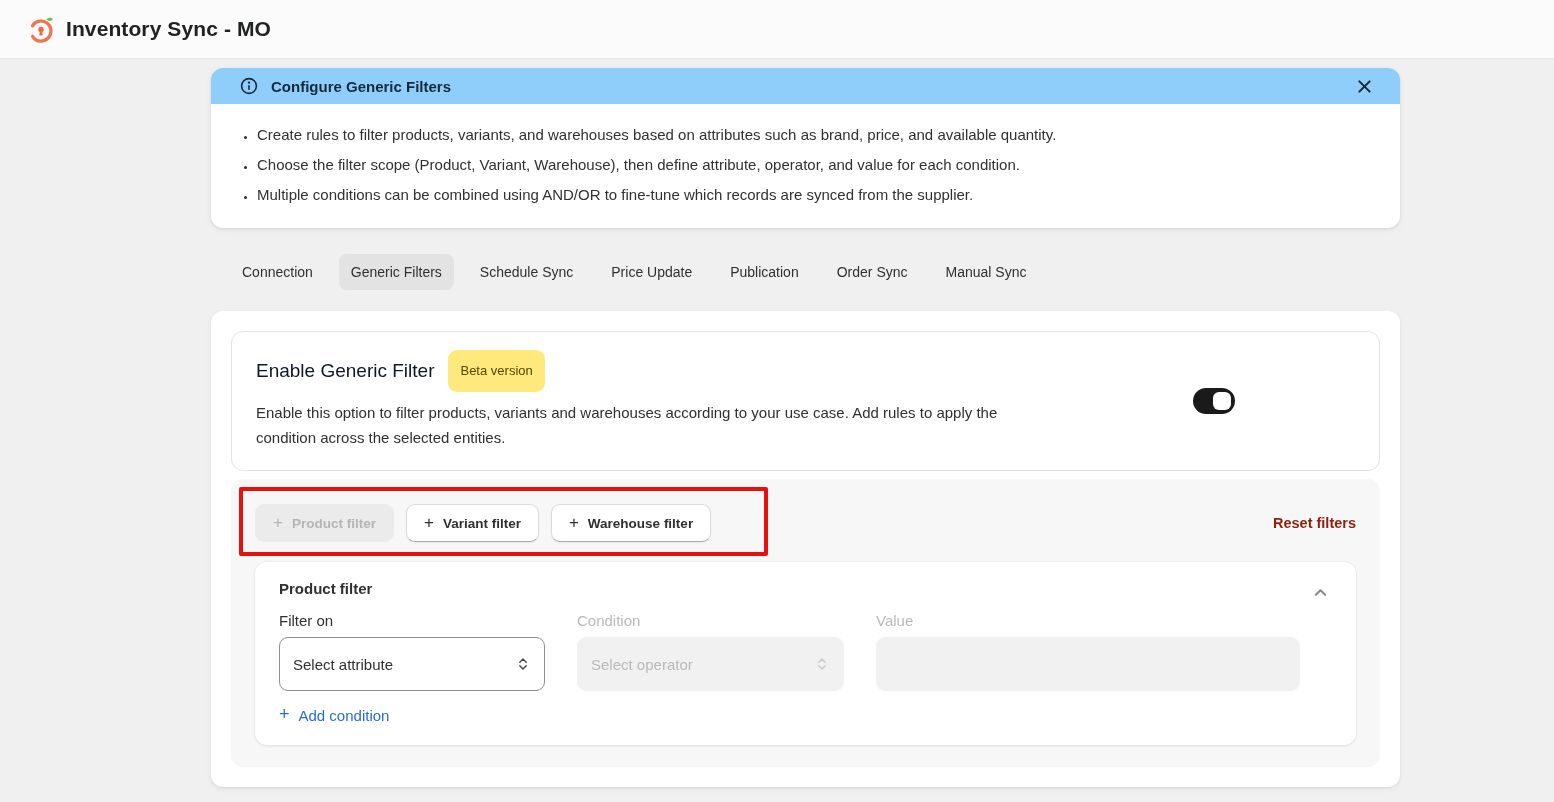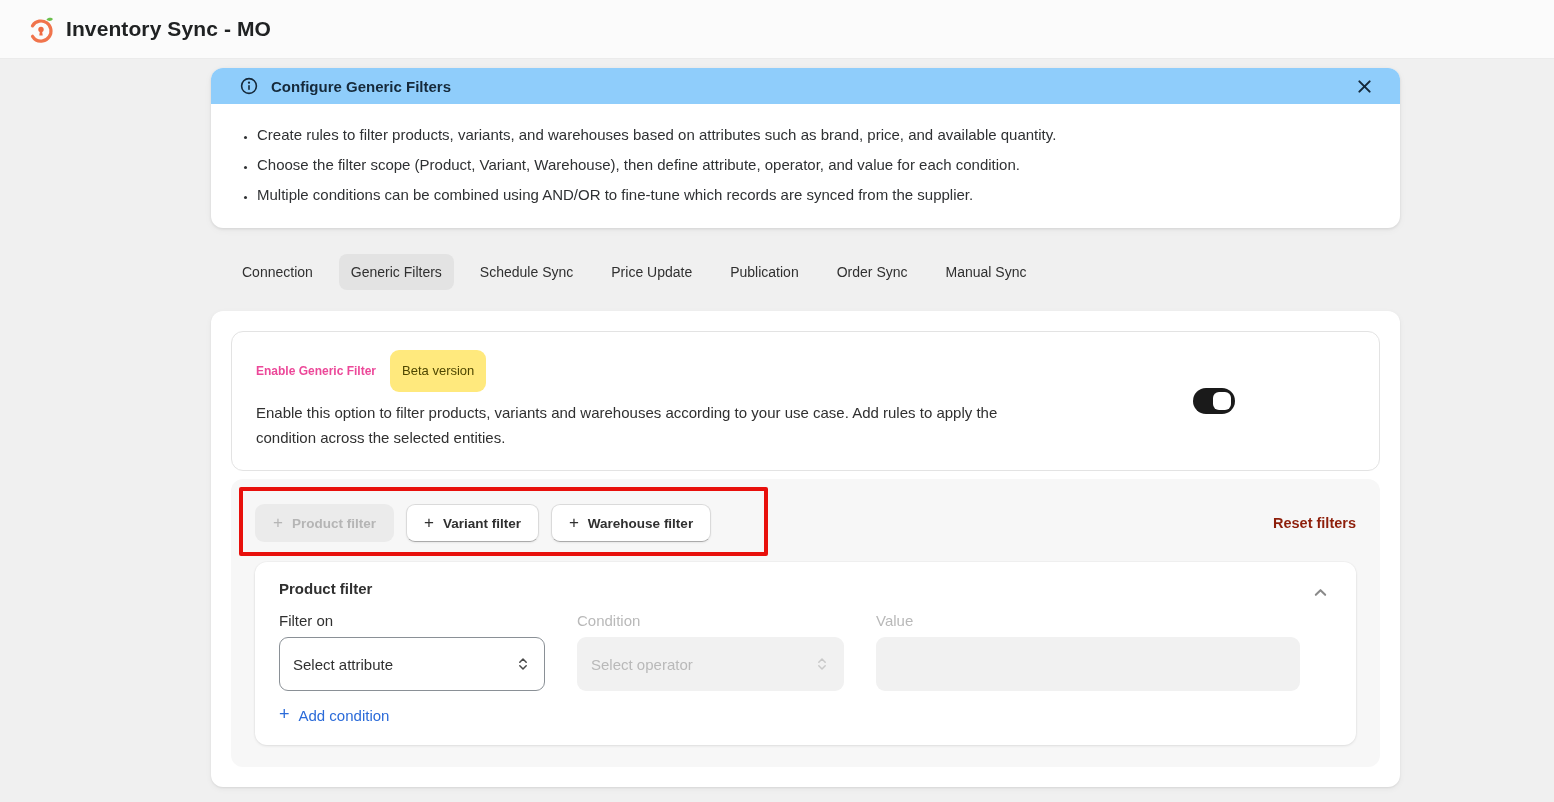--- a/index.html
+++ b/index.html
@@ -45,21 +45,21 @@
   
   .outer-card {
     margin-top:21px; background:#ffffff; border-radius:12px; padding:20px;
     box-shadow:0 1px 2px rgba(0,0,0,.07), 0 2px 6px rgba(0,0,0,.05);
   }
   
   .enable-card {
     border:1px solid #e3e3e3; border-radius:12px; padding:18px 24px 20px; position:relative;
   }
   .enable-title-row { display:flex; align-items:center; gap:14px; }
-  .enable-title { font-size:12px; font-weight:700; color:#ec4899; }
+  .enable-title { font-size:19px; font-weight:400; color:#0f172a; }
   .beta-badge {
     background:#ffe97d; color:#4f4700; font-size:13px; font-weight:500;
     padding:12px 12px; border-radius:9px; line-height:18px;
   }
   .enable-desc { margin-top:8px; font-size:15px; line-height:25px; color:#303030; max-width:785px; }
   .toggle {
     position:absolute; right:144px; top:50%; transform:translateY(-50%);
     width:42px; height:26px; background:#1a1a1a; border-radius:13px; cursor:pointer; border:none;
   }
   .toggle .knob {

